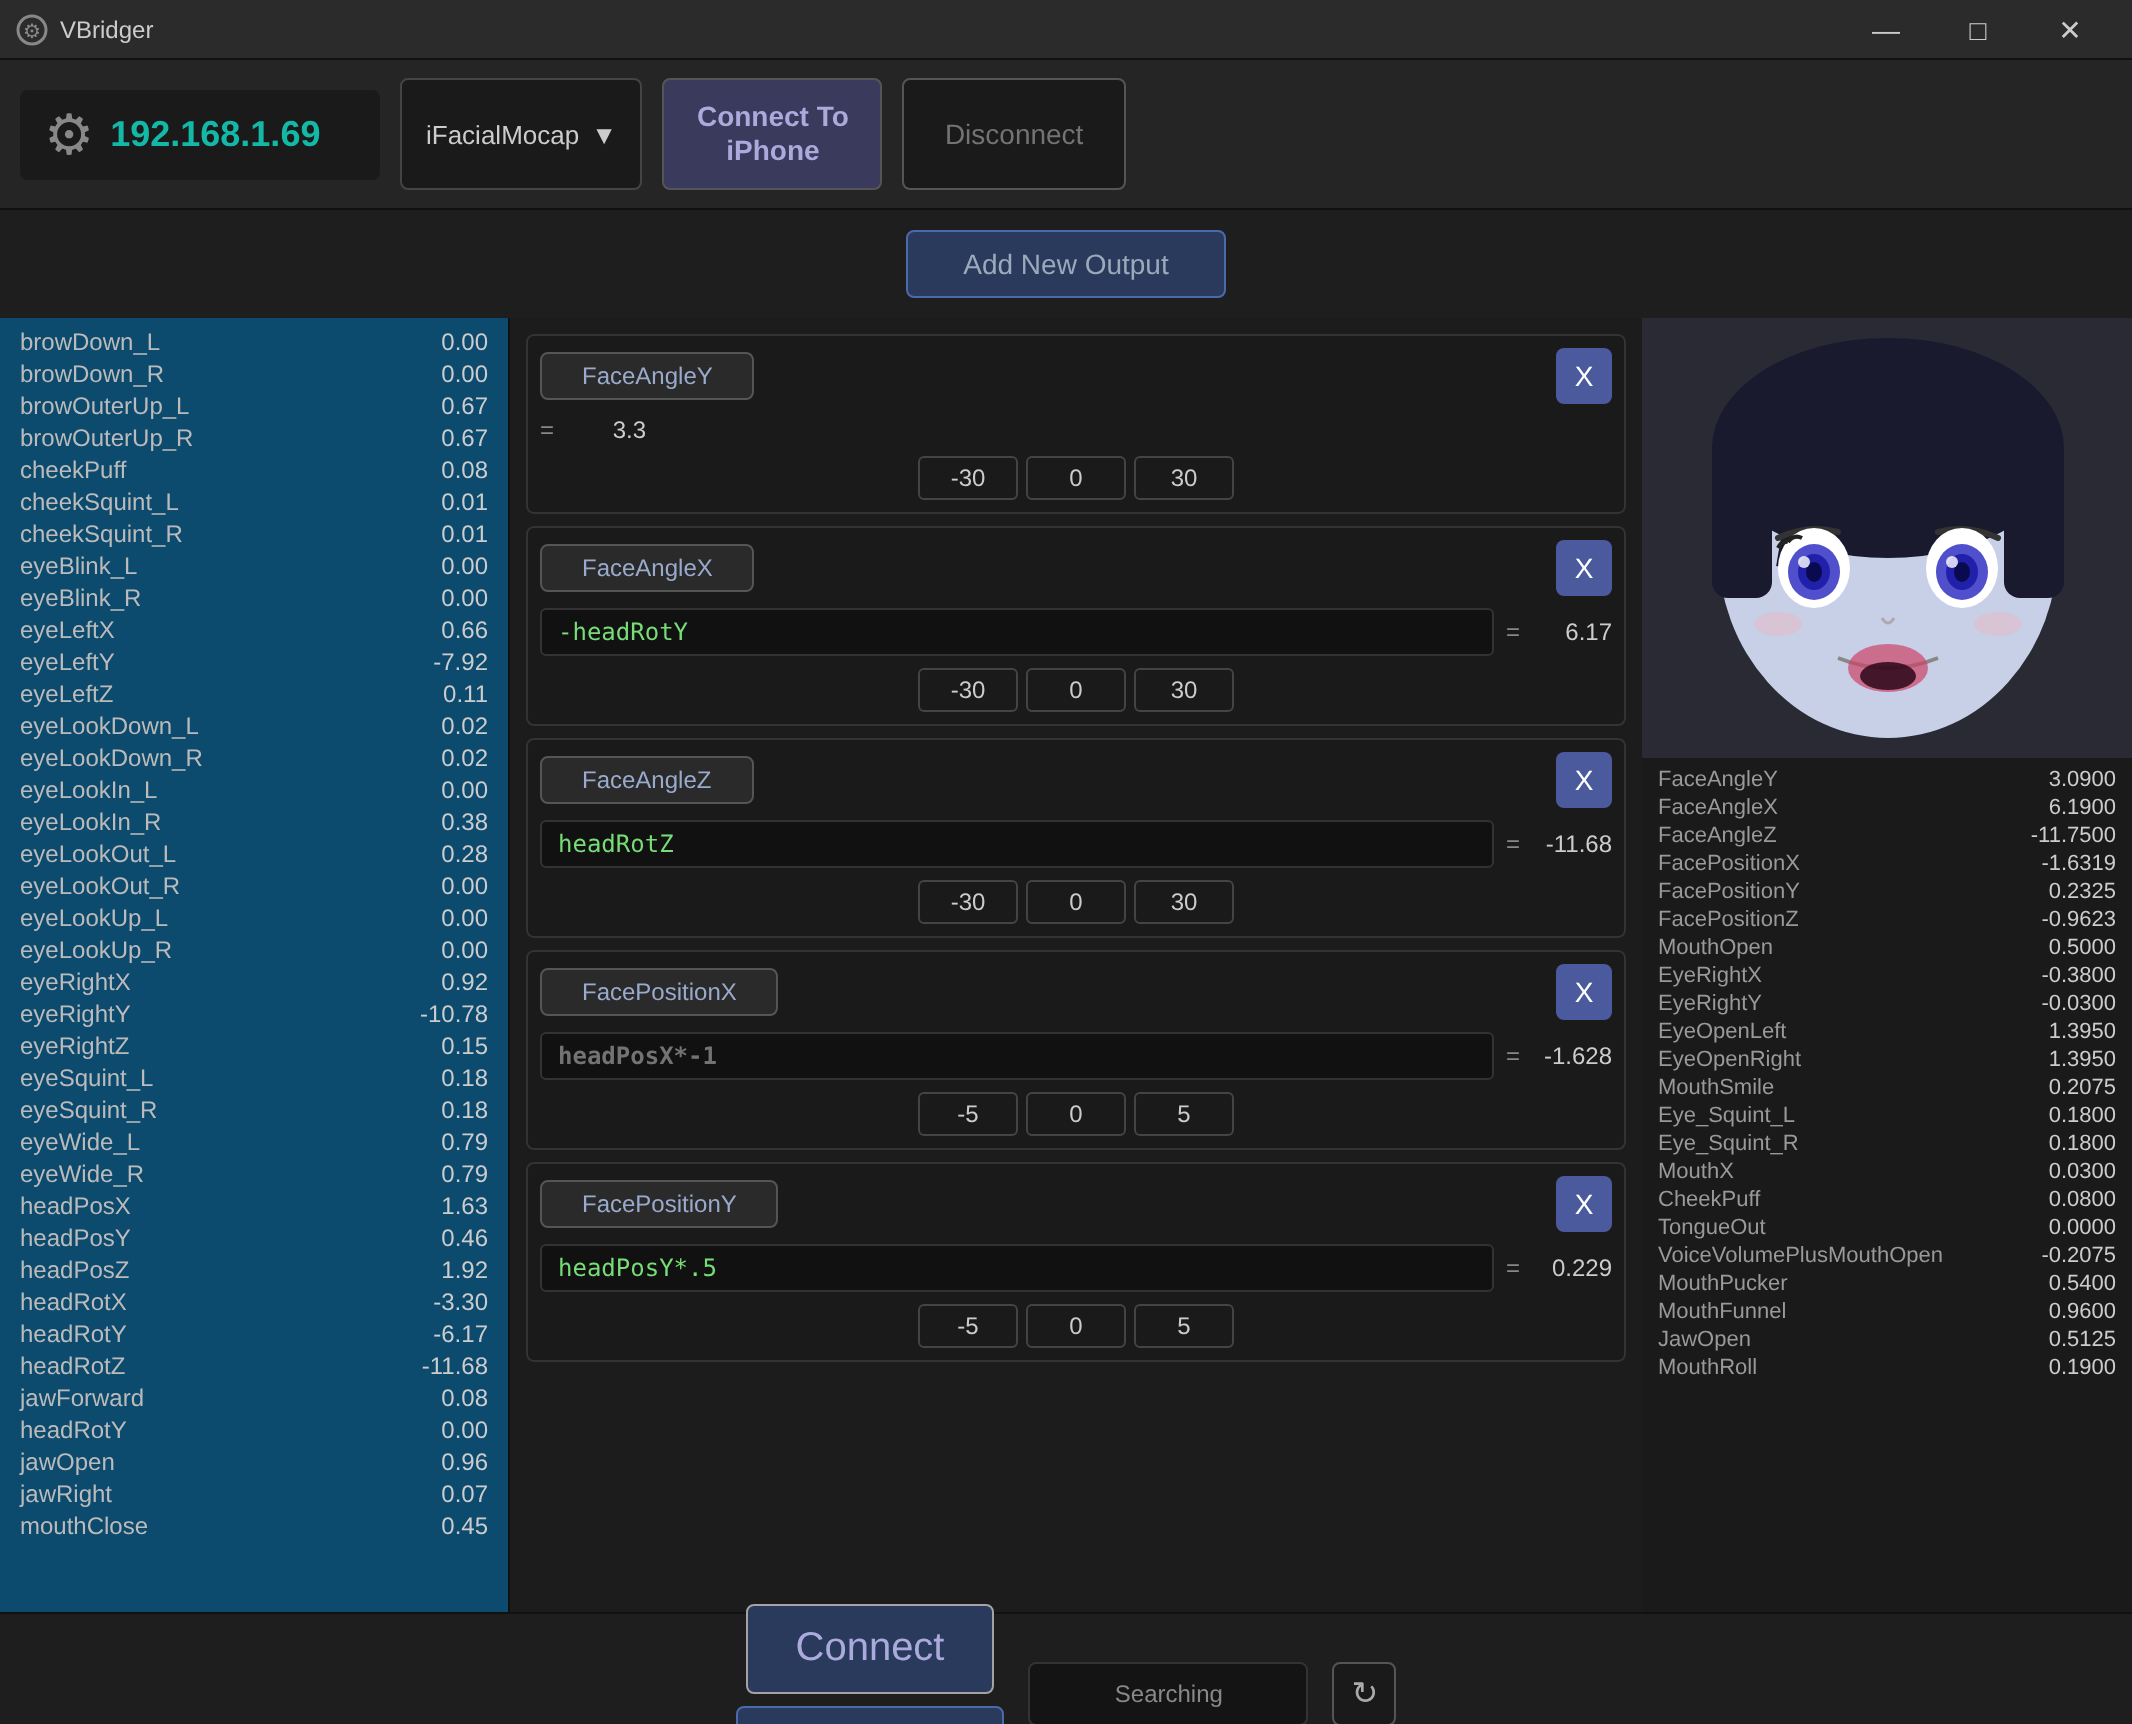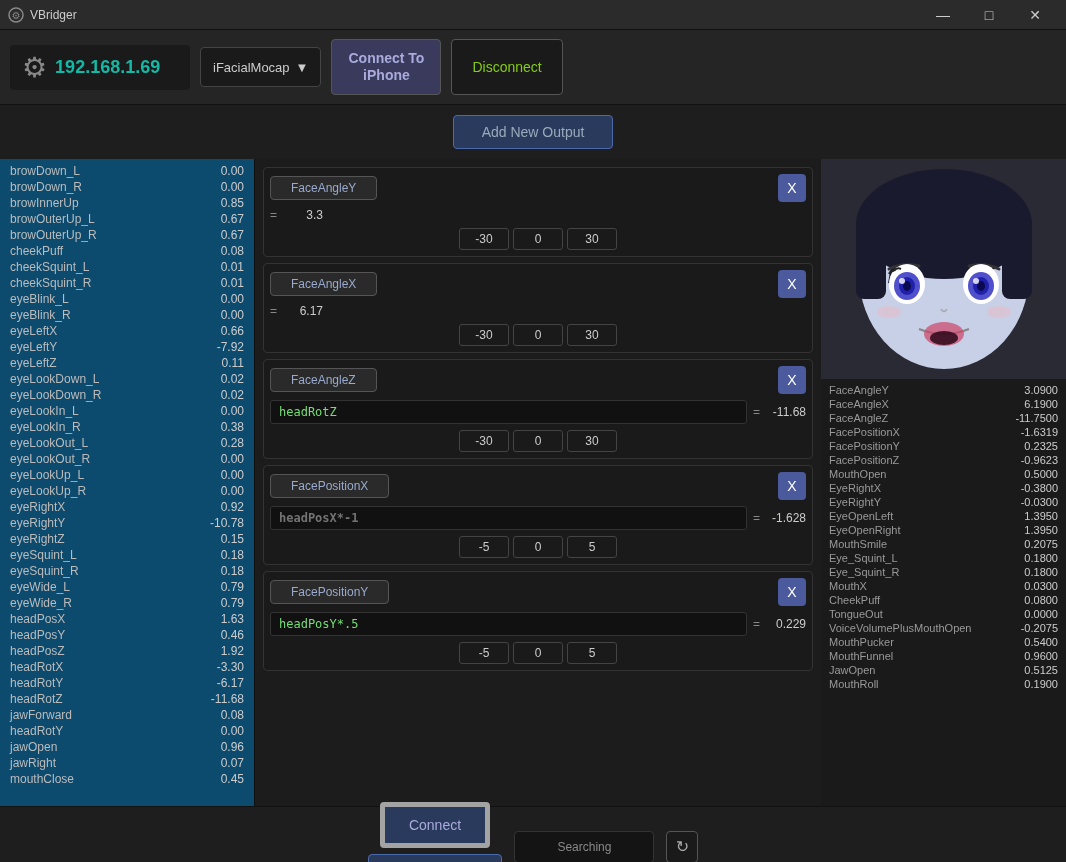--- a/index.html
+++ b/index.html
@@ -80,21 +80,21 @@
       color: #14b8a6;
       font-weight: bold;
     }
     .source-dropdown {
       background: #1a1a1a;
       border: 1px solid #444;
       color: #ccc;
       padding: 16px 12px;
       border-radius: 4px;
       font-size: 13px;
-      height: 40px;
+      height: 56px;
       cursor: pointer;
       display: flex;
       align-items: center;
       gap: 6px;
     }
     .connect-iphone-btn {
       background: #3a3a5c;
       border: 1px solid #555;
       color: #aad;
       padding: 8px 16px;
@@ -102,21 +102,21 @@
       font-size: 14px;
       font-weight: bold;
       cursor: pointer;
       height: 56px;
       text-align: center;
       line-height: 1.2;
     }
     .disconnect-btn {
       background: #1a1a1a;
       border: 1px solid #555;
-      color: #84cc16;
+      color: #737373;
       padding: 8px 20px;
       border-radius: 4px;
       font-size: 14px;
       cursor: pointer;
       height: 56px;
     }
 
     
     .add-output-bar {
       display: flex;
@@ -275,25 +275,25 @@
       align-items: center;
       justify-content: center;
       gap: 12px;
       background: #1e1e1e;
       height: 80px;
       border-top: 1px solid #111;
       padding: 0 20px;
     }
     .connect-btn {
       background: #2a3a5c;
-      border: 5px solid #a3a3a3;
+      border: 1px solid #a3a3a3;
       color: #aad;
       padding: 10px 24px;
       border-radius: 4px;
-      font-size: 14px;
+      font-size: 20px;
       cursor: pointer;
     }
     .searching-area {
       display: flex;
       flex-direction: column;
       align-items: center;
       gap: 4px;
       background: #141414;
       border: 1px solid #333;
       padding: 8px 16px;
@@ -373,24 +373,20 @@
   <div class="left-panel" id="left-panel">
   <div class="tracking-row">
         <span>browDown_L</span>
         <span class="val">0.00</span>
       </div>
       <div class="tracking-row">
         <span>browDown_R</span>
         <span class="val">0.00</span>
       </div>
       <div class="tracking-row">
-        <span>browInnerUp</span>
-        <span class="val">0.85</span>
-      </div>
-      <div class="tracking-row">
         <span>browOuterUp_L</span>
         <span class="val">0.67</span>
       </div>
       <div class="tracking-row">
         <span>browOuterUp_R</span>
         <span class="val">0.67</span>
       </div>
       <div class="tracking-row">
         <span>cheekPuff</span>
         <span class="val">0.08</span>
@@ -544,20 +540,21 @@
         <input class="range-input" value="0" type="text" style="">
         <input class="range-input" value="30" type="text" style="">
       </div>
     </div>
       <div class="output-block">
       <div class="output-block-header">
         <button class="output-name-btn">FaceAngleX</button>
         <button class="output-close-btn">X</button>
       </div>
       <div class="formula-row">
+        <input class="formula-input" value="-headRotY" type="text" style="color: rgb(119, 221, 119);">
         <span class="formula-eq">=</span>
         <span class="formula-result">6.17</span>
       </div>
       <div class="range-row">
         <input class="range-input" value="-30" type="text" style="">
         <input class="range-input" value="0" type="text" style="">
         <input class="range-input" value="30" type="text" style="">
       </div>
     </div>
       <div class="output-block">

